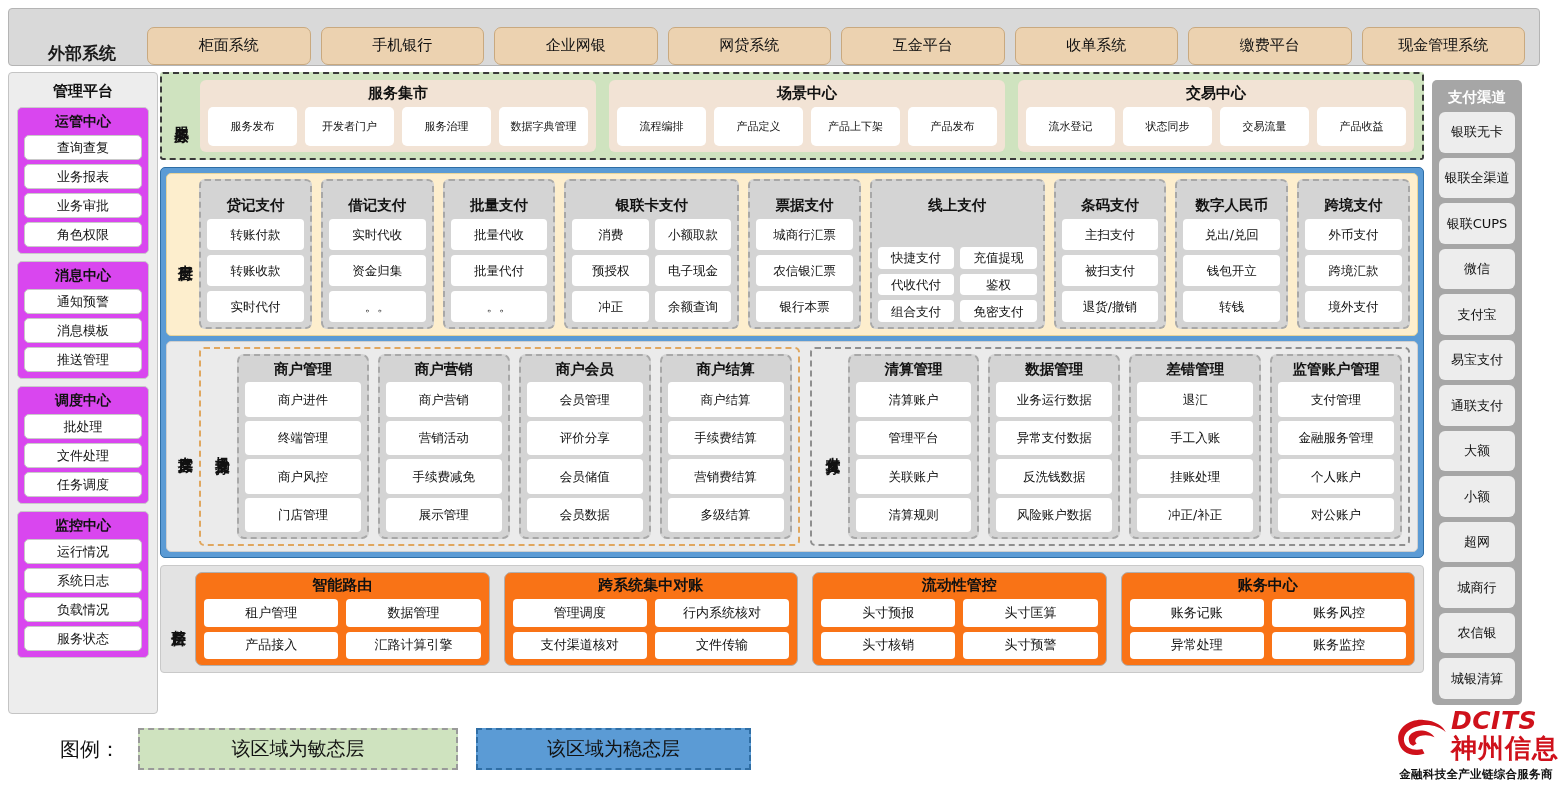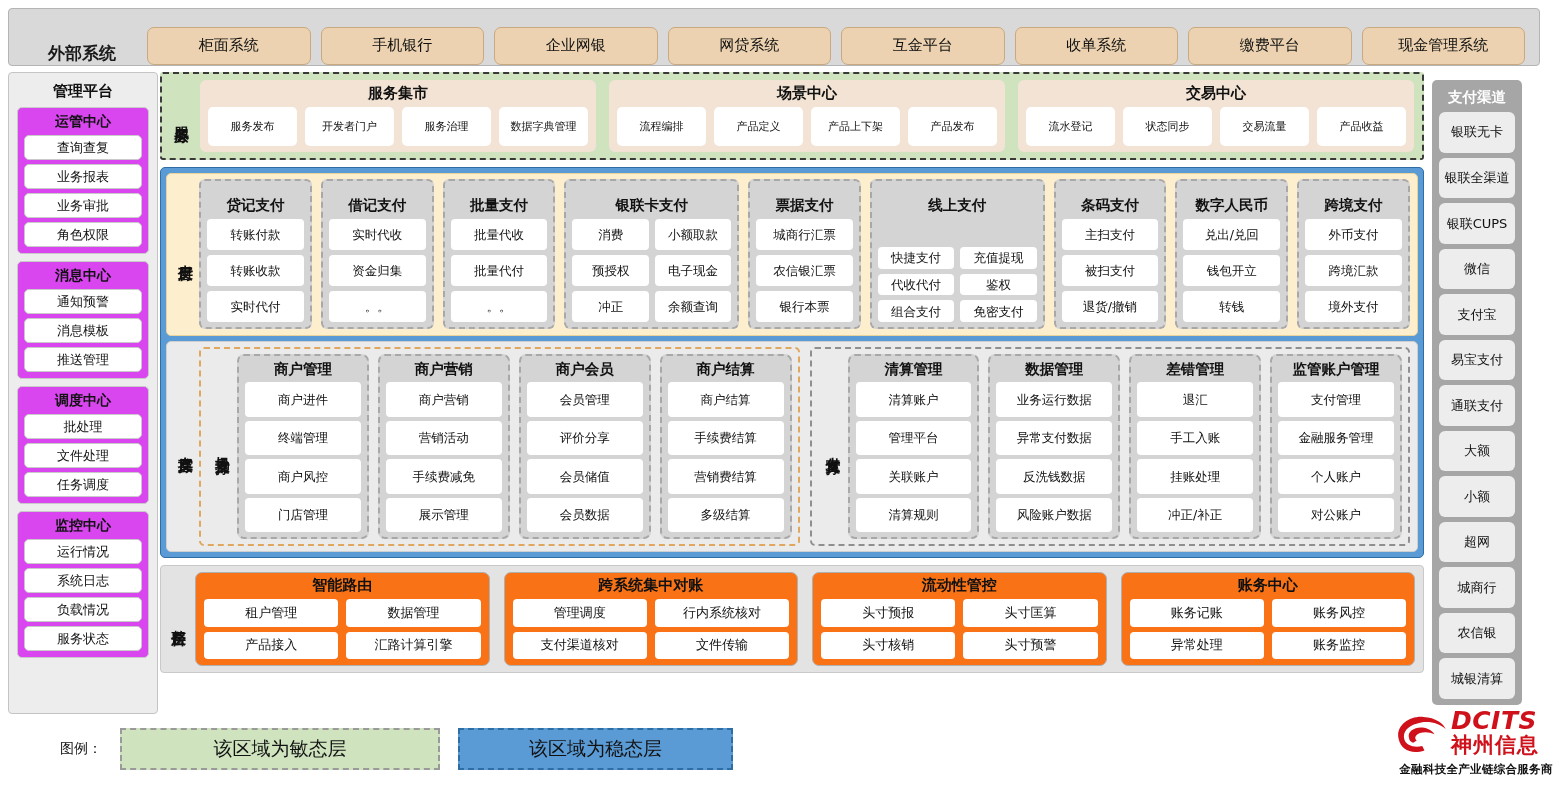--- a/index.html
+++ b/index.html
@@ -152,32 +152,32 @@
   .channels-title {
     font-size: 14.5px; font-weight: bold; color: #ffffff; text-align: center; padding: 4px 0 5px;
   }
   .channels-list { display: flex; flex-direction: column; gap: 5px; flex: 1; }
   .channel-item {
     flex: 1; background: #ededed; border-radius: 6px; font-size: 13px; color: #111;
   }
 
   
   .legend { position: absolute; left: 60px; top: 728px; display: flex; align-items: center; gap: 18px; }
-  .legend-label { font-size: 14px; color: #111; }
+  .legend-label { font-size: 20px; color: #111; }
   .legend-chip { height: 42px; display: flex; align-items: center; justify-content: center; font-size: 19px; color: #111; }
   .legend-agile { width: 320px; background: #cfe3bf; border: 2px dashed #9a9a9a; }
   .legend-stable { width: 275px; background: #5b9bd5; border: 2px dashed #2f6ea5; }
 
   
   .logo { position: absolute; left: 1392px; top: 708px; width: 168px; height: 84px; }
   .logo-top { display: flex; align-items: center; gap: 3px; }
   .logo-mark { width: 56px; height: 44px; flex: 0 0 56px; }
   .logo-words { display: flex; flex-direction: column; line-height: 1; }
   .logo-en { font-size: 25px; font-weight: bold; color: #cf111b; letter-spacing: 0.5px; font-style: italic; }
-  .logo-cn { font-size: 21px; font-weight: bold; color: #cf111b; letter-spacing: 1px; margin-top: 2px; }
+  .logo-cn { font-size: 26px; font-weight: bold; color: #cf111b; letter-spacing: 1px; margin-top: 2px; }
   .logo-tag { font-size: 11.5px; font-weight: bold; color: #111; margin-top: 6px; text-align: center; letter-spacing: 0.3px; }
 </style>
 </head>
 <body>
 
 <div id="root">
 
   <div class="topbar">
     <div class="topbar-title">外部系统</div>
     <div class="topbar-items" id="ext-items">

